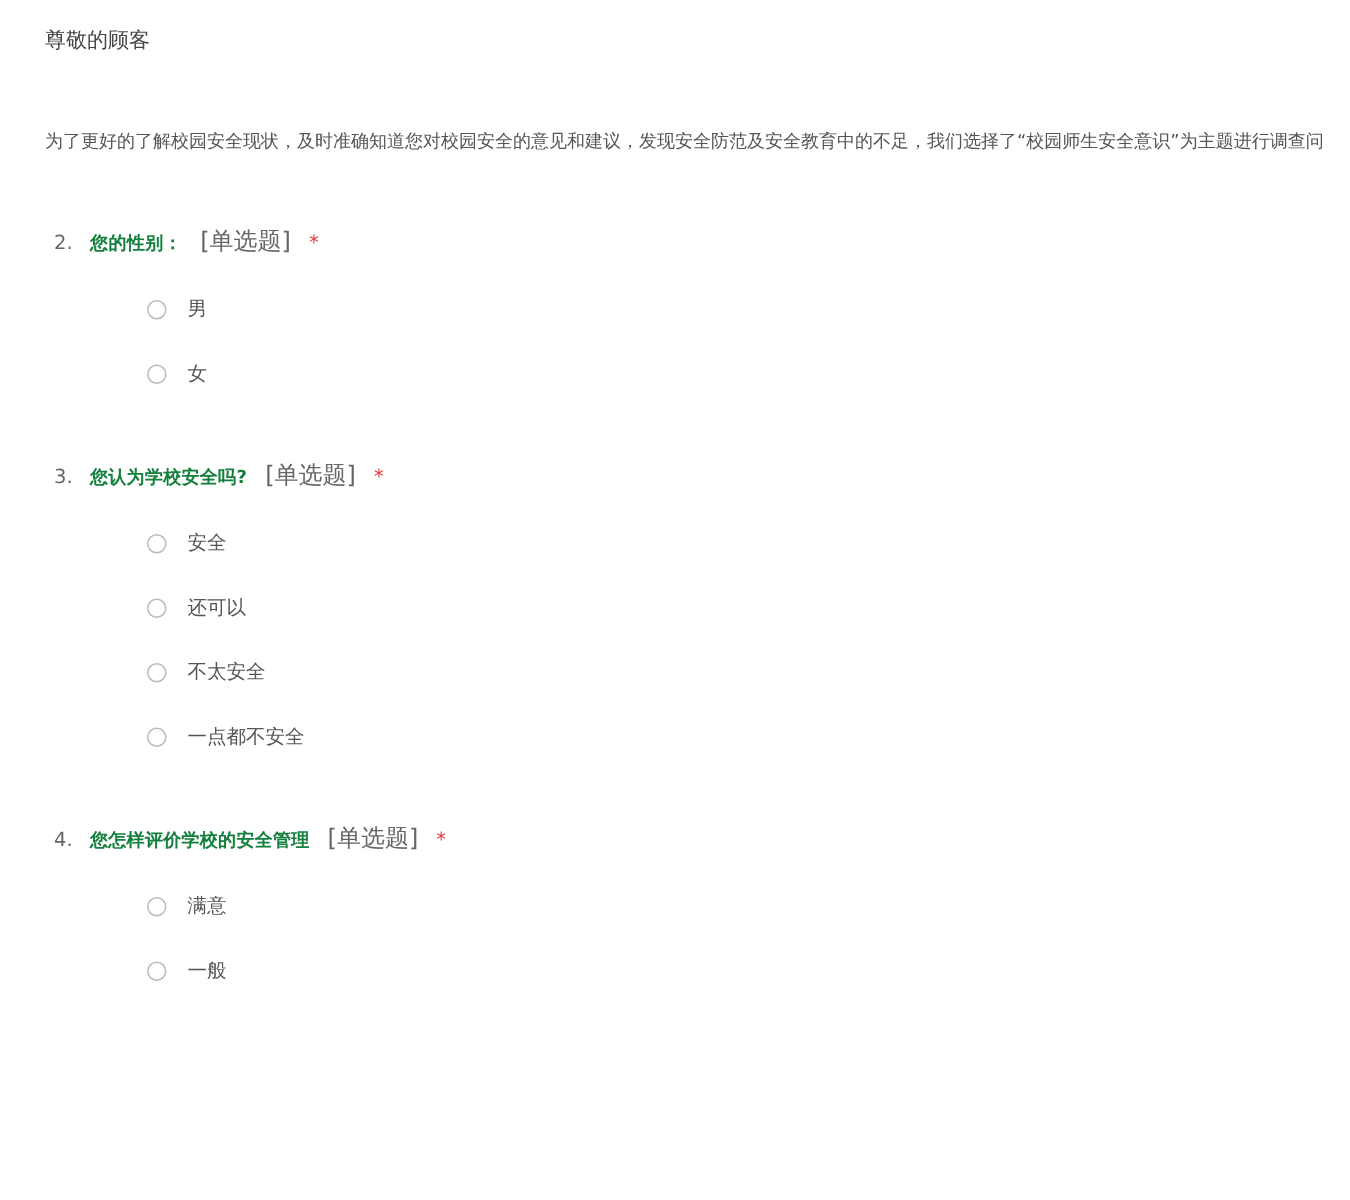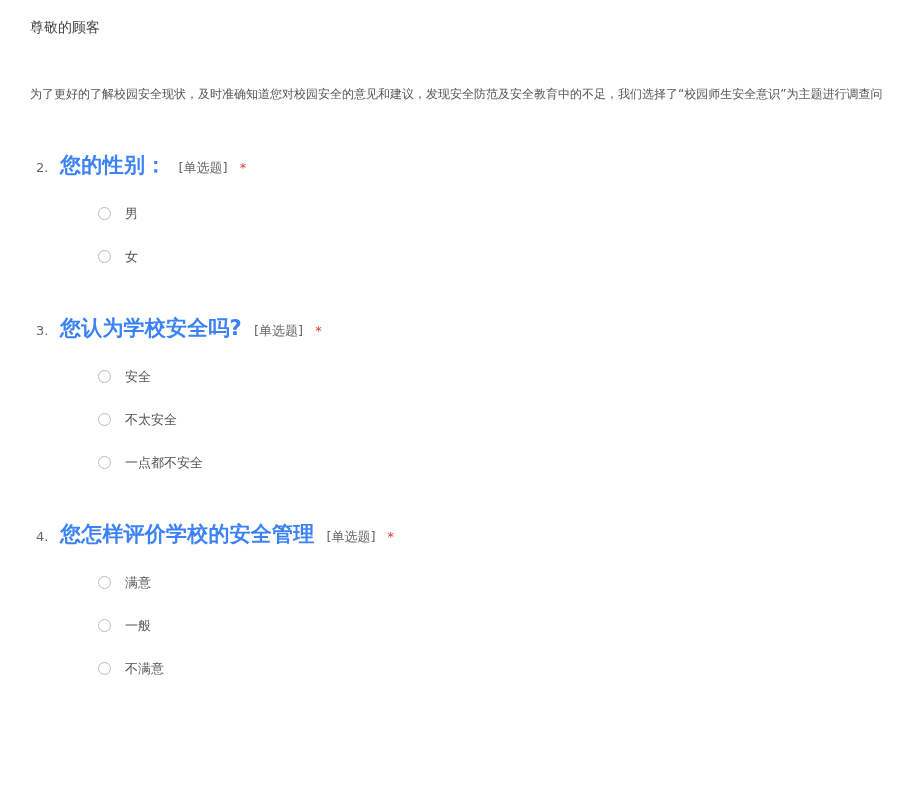--- a/index.html
+++ b/index.html
@@ -46,27 +46,27 @@
   }
   .q-num {
     width: 30px;
     flex: 0 0 30px;
     font-size: 13px;
     color: #666666;
     padding-left: 6px;
     box-sizing: border-box;
   }
   .q-title {
-    font-size: 21px;
+    font-size: 12px;
     font-weight: bold;
-    color: #3b82f6;
+    color: #15803d;
     letter-spacing: 0.3px;
   }
   .q-type {
-    font-size: 13px;
+    font-size: 16px;
     color: #666666;
     margin-left: 12px;
     font-weight: normal;
   }
   .q-required {
     color: #e4393c;
     font-size: 13px;
     margin-left: 12px;
     font-weight: normal;
   }
@@ -136,20 +136,24 @@
       <span class="q-type">[单选题]</span>
       <span class="q-required">*</span>
     </div>
     <div class="options">
       <div class="option">
         <span class="radio"></span>
         <span class="option-label">安全</span>
       </div>
       <div class="option">
         <span class="radio"></span>
+        <span class="option-label">还可以</span>
+      </div>
+      <div class="option">
+        <span class="radio"></span>
         <span class="option-label">不太安全</span>
       </div>
       <div class="option">
         <span class="radio"></span>
         <span class="option-label">一点都不安全</span>
       </div>
     </div>
   </div>
 
   <div class="question-block q4">

